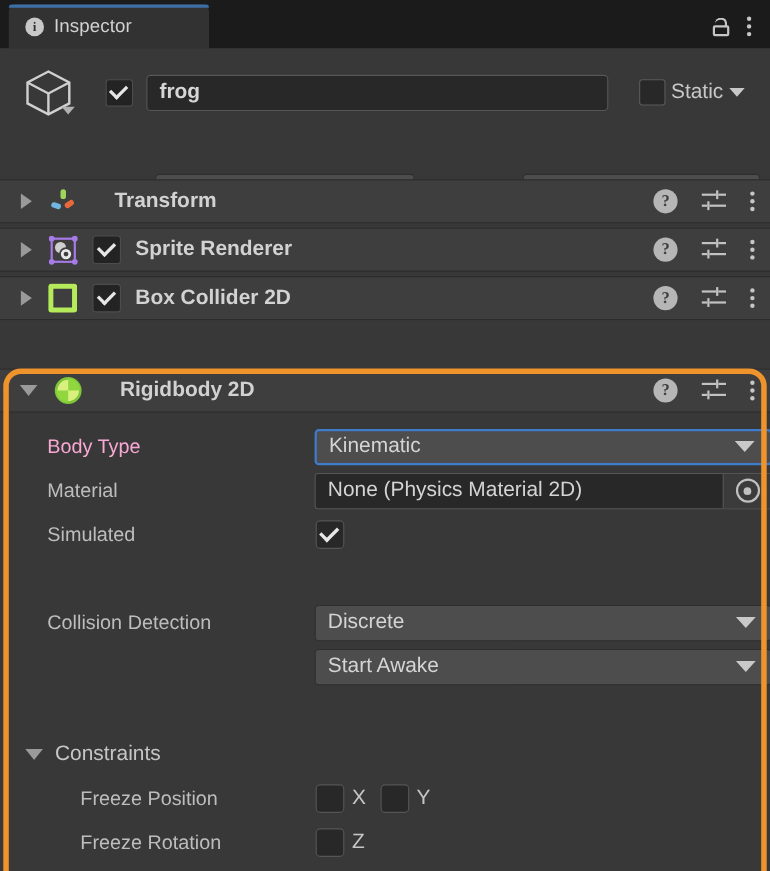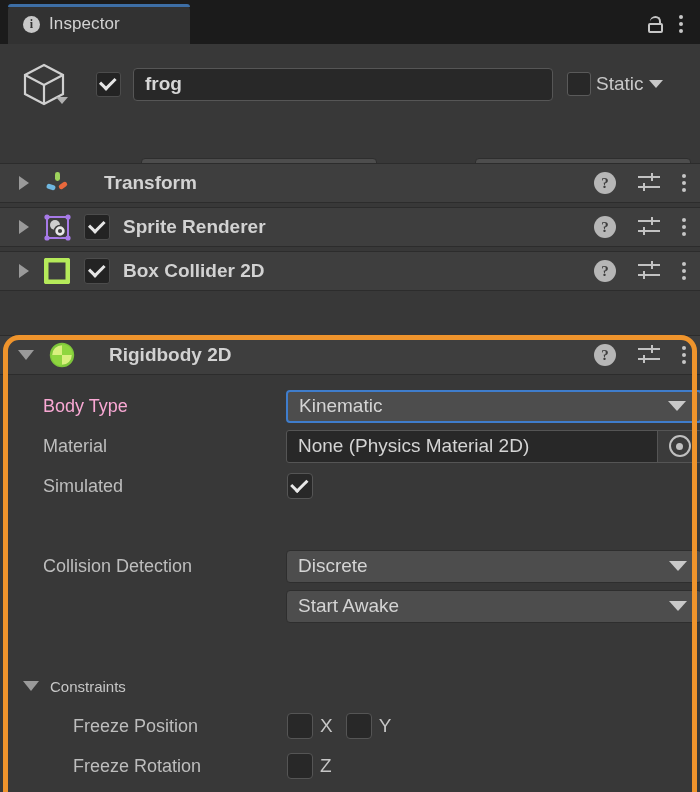--- a/index.html
+++ b/index.html
@@ -52,21 +52,21 @@
   }
   .cb.checked::after {
     content:""; width:12px; height:7px; border-left:3px solid #e6e6e6; border-bottom:3px solid #e6e6e6;
     transform:rotate(-45deg) translate(1px,-2px);
   }
   .name-field {
     margin-left:12px; flex:1 1 auto; height:33px; background:#282828; border:1px solid #565656; border-radius:4px;
     display:flex; align-items:center; padding-left:11px; font-size:19px; font-weight:bold; color:#d6d6d6;
     max-width:420px;
   }
-  .static-wrap { display:flex; align-items:center; gap:5px; margin-left:14px; }
+  .static-wrap { display:flex; align-items:center; gap:5px; margin-left:28px; }
   .static-cb { width:24px;height:24px;background:#282828;border:1px solid #5a5a5a;border-radius:3px; }
   .static-label { font-size:19px; color:#c8c8c8; }
   .caret-d { width:0;height:0;border-left:7px solid transparent;border-right:7px solid transparent;border-top:8px solid #c8c8c8; }
 
   .taglayer-row { position:absolute; left:0; top:110px; width:700px; height:38px; display:flex; align-items:center; }
   .tl-label { font-size:18px; color:#c0c0c0; }
   .dd {
     background:#4d4d4d; border:1px solid #2e2e2e; border-radius:4px; height:30px;
     display:flex; align-items:center; justify-content:space-between; padding:0 9px 0 11px;
     font-size:18px; color:#d2d2d2;
@@ -119,21 +119,21 @@
   .objpicker { width:44px; height:31px; background:#3b3b3b; display:flex; align-items:center; justify-content:center; border-left:1px solid #555; }
   .target-dot { width:22px;height:22px;border-radius:50%;border:2px solid #c0c0c0; display:flex;align-items:center;justify-content:center; }
   .target-dot::after { content:""; width:7px;height:7px;border-radius:50%;background:#c0c0c0; }
 
   .cb2 { width:26px;height:26px;background:#282828;border:1px solid #555;border-radius:4px;display:flex;align-items:center;justify-content:center;flex:0 0 auto; }
   .cb2.checked::after { content:""; width:13px;height:7px;border-left:3px solid #e8e8e8;border-bottom:3px solid #e8e8e8; transform:rotate(-45deg) translate(1px,-2px); }
 
   .axis-lbl { font-size:19px; color:#c6c6c6; margin:0 0 0 7px; }
 
   .sub-foldout { width:0;height:0;border-left:8px solid transparent;border-right:8px solid transparent;border-top:10px solid #9a9a9a; }
-  .sec-title { font-size:15px; color:#c6c6c6; margin-left:11px; }
+  .sec-title { font-size:19px; color:#c6c6c6; margin-left:11px; }
 </style>
 </head>
 <body>
 
 <div id="app">
 
   <div class="tabstrip">
     <div class="tab">
       <div class="tab-accent"></div>
       <div class="info-icon">i</div>

